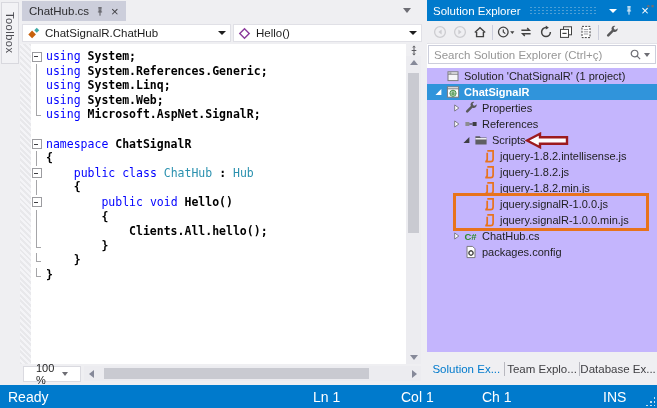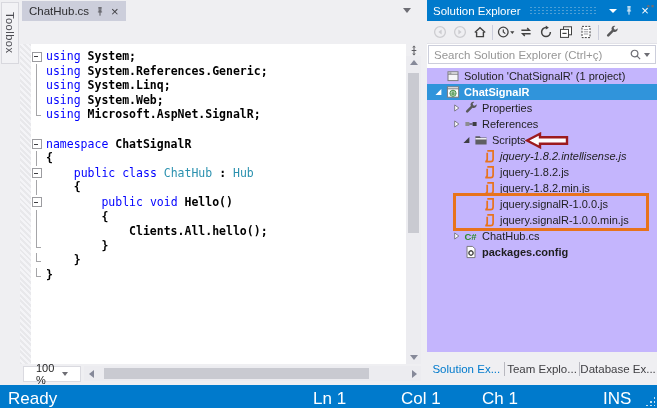--- a/index.html
+++ b/index.html
@@ -107,21 +107,21 @@
   #red-arrow{position:absolute;pointer-events:none;}
 
   #panel-tabs{position:absolute;left:0;top:352px;right:0;height:33px;background:var(--chrome);
       display:flex;align-items:center;justify-content:space-between;padding:0 2px;}
   .ptab{flex:1;text-align:center;font-size:11.5px;color:#3E3E42;white-space:nowrap;overflow:hidden;}
   .ptab.active{color:var(--accent);}
   .ptab-sep{width:1px;height:14px;background:#B9B9C0;}
 
   
   #statusbar{position:absolute;left:0;top:385px;width:657px;height:23px;background:var(--accent);
-      color:#fff;font-size:17px;text-align:center;}
+      color:#fff;font-size:14px;text-align:center;}
   #statusbar span{position:absolute;top:4px;}
   #sb-ready{left:8px;} #sb-ln{left:313px;} #sb-col{left:401px;} #sb-ch{left:482px;} #sb-ins{left:603px;}
   #sb-grip{position:absolute;right:2px;bottom:2px;width:10px;height:10px;
       background-image:radial-gradient(#BFE0F4 1px,transparent 1.2px);background-size:4px 4px;
       clip-path:polygon(100% 0,100% 100%,0 100%);}
 </style>
 </head>
 <body>
 
 <div id="app">
@@ -139,20 +139,41 @@
         <span class="pin">
             <svg width="10" height="11" viewBox="0 0 12 12">
               <path d="M4 1.5h4M5 1.5v4h2v-4M3.5 6.5h5M6 6.5V11" fill="none" stroke="currentColor" stroke-width="1.1"></path>
             </svg>
           </span>
         <span class="x">×</span>
       </div>
       <div id="tabwell-drop"></div>
     </div>
 
+    <div id="navbar">
+      <div class="combo" id="combo-type">
+        <span>
+            <svg width="13" height="13" viewBox="0 0 14 14">
+              <rect x="2.6" y="5.1" width="5.8" height="5.8" transform="rotate(45 5.5 8)" fill="#C8620E"></rect>
+              <rect x="8.6" y="1.6" width="3.8" height="3.8" transform="rotate(45 10.5 3.5)" fill="#3FA9A5"></rect>
+            </svg>
+          </span>
+        <span>ChatSignalR.ChatHub</span>
+        <span class="caret"></span>
+      </div>
+      <div class="combo" id="combo-member">
+        <span>
+            <svg width="13" height="13" viewBox="0 0 14 14">
+              <rect x="3.4" y="3.4" width="7.2" height="7.2" transform="rotate(45 7 7)" fill="none" stroke="#8B3B9C" stroke-width="1.5"></rect>
+            </svg>
+          </span>
+        <span>Hello()</span>
+        <span class="caret"></span>
+      </div>
+    </div>
 
     <div id="codearea">
       <div id="indicator-margin"></div>
       <div id="code-lines">
           <div class="code-line"><span class="outl box"></span><span class="c-kw">using</span><span class="c-pl"> System;</span></div>
           <div class="code-line"><span class="outl line"></span><span class="c-kw">using</span><span class="c-pl"> System.References.Generic;</span></div>
           <div class="code-line"><span class="outl line"></span><span class="c-kw">using</span><span class="c-pl"> System.Linq;</span></div>
           <div class="code-line"><span class="outl line"></span><span class="c-kw">using</span><span class="c-pl"> System.Web;</span></div>
           <div class="code-line"><span class="outl end"></span><span class="c-kw">using</span><span class="c-pl"> Microsoft.AspNet.SignalR;</span></div>
           <div class="code-line"><span class="outl none"></span></div>
@@ -354,21 +375,21 @@
             </svg>
           </span>
           <span class="ticon">
             <svg width="14" height="14" viewBox="0 0 14 14">
               <path d="M1.4 3.2h4.4l1 1.4h5.8v6.8H1.4z" fill="#5E5E63"></path>
               <rect x="1.4" y="5" width="11.2" height="1.5" fill="#ECECEF"></rect>
             </svg>
           </span>
           <span class="tlabel">Scripts</span>
         </div>
-        <div class="trow" style="padding-left: 40px; font-style: italic;">
+        <div class="trow" style="padding-left: 40px;">
           <span class="arrow" style="color: rgb(62, 62, 66);"></span>
           <span class="ticon">
             <svg width="14" height="14" viewBox="0 0 14 14">
               <path d="M5.3 1.9h5.8v8c0 1.8-1 2.7-2.5 2.7H3.3c1.3-.2 1.9-1.1 1.9-2.7V3.8" fill="none" stroke="#E8731C" stroke-width="1.7"></path>
             </svg>
           </span>
           <span class="tlabel">jquery-1.8.2.intellisense.js</span>
         </div>
         <div class="trow" style="padding-left: 40px;">
           <span class="arrow" style="color: rgb(62, 62, 66);"></span>
@@ -412,21 +433,21 @@
               <path d="M3 1.6v6.8L7.6 5z" fill="#fff" stroke="#72727A"></path>
             </svg>
           </span>
           <span class="ticon">
             <svg width="14" height="14" viewBox="0 0 14 14">
               <text x="0.5" y="10.8" font-size="9.5" font-weight="bold" fill="#2E8B2E" font-family="Liberation Sans,sans-serif">C#</text>
             </svg>
           </span>
           <span class="tlabel">ChatHub.cs</span>
         </div>
-        <div class="trow" style="padding-left: 22px; font-weight: bold;">
+        <div class="trow" style="padding-left: 22px;">
           <span class="arrow" style="color: rgb(62, 62, 66);"></span>
           <span class="ticon">
             <svg width="14" height="14" viewBox="0 0 14 14">
               <path d="M3 1.4h5.6L11 3.8v8.8H3z" fill="#fff" stroke="#7A7A7E"></path>
               <circle cx="7" cy="8" r="2.1" fill="none" stroke="#424242" stroke-width="1.1"></circle>
               <path d="M7 4.9v1.2M7 9.9v1.2M4.4 8h1.2M8.4 8h1.2" stroke="#424242" stroke-width="1.1"></path>
             </svg>
           </span>
           <span class="tlabel">packages.config</span>
         </div>

